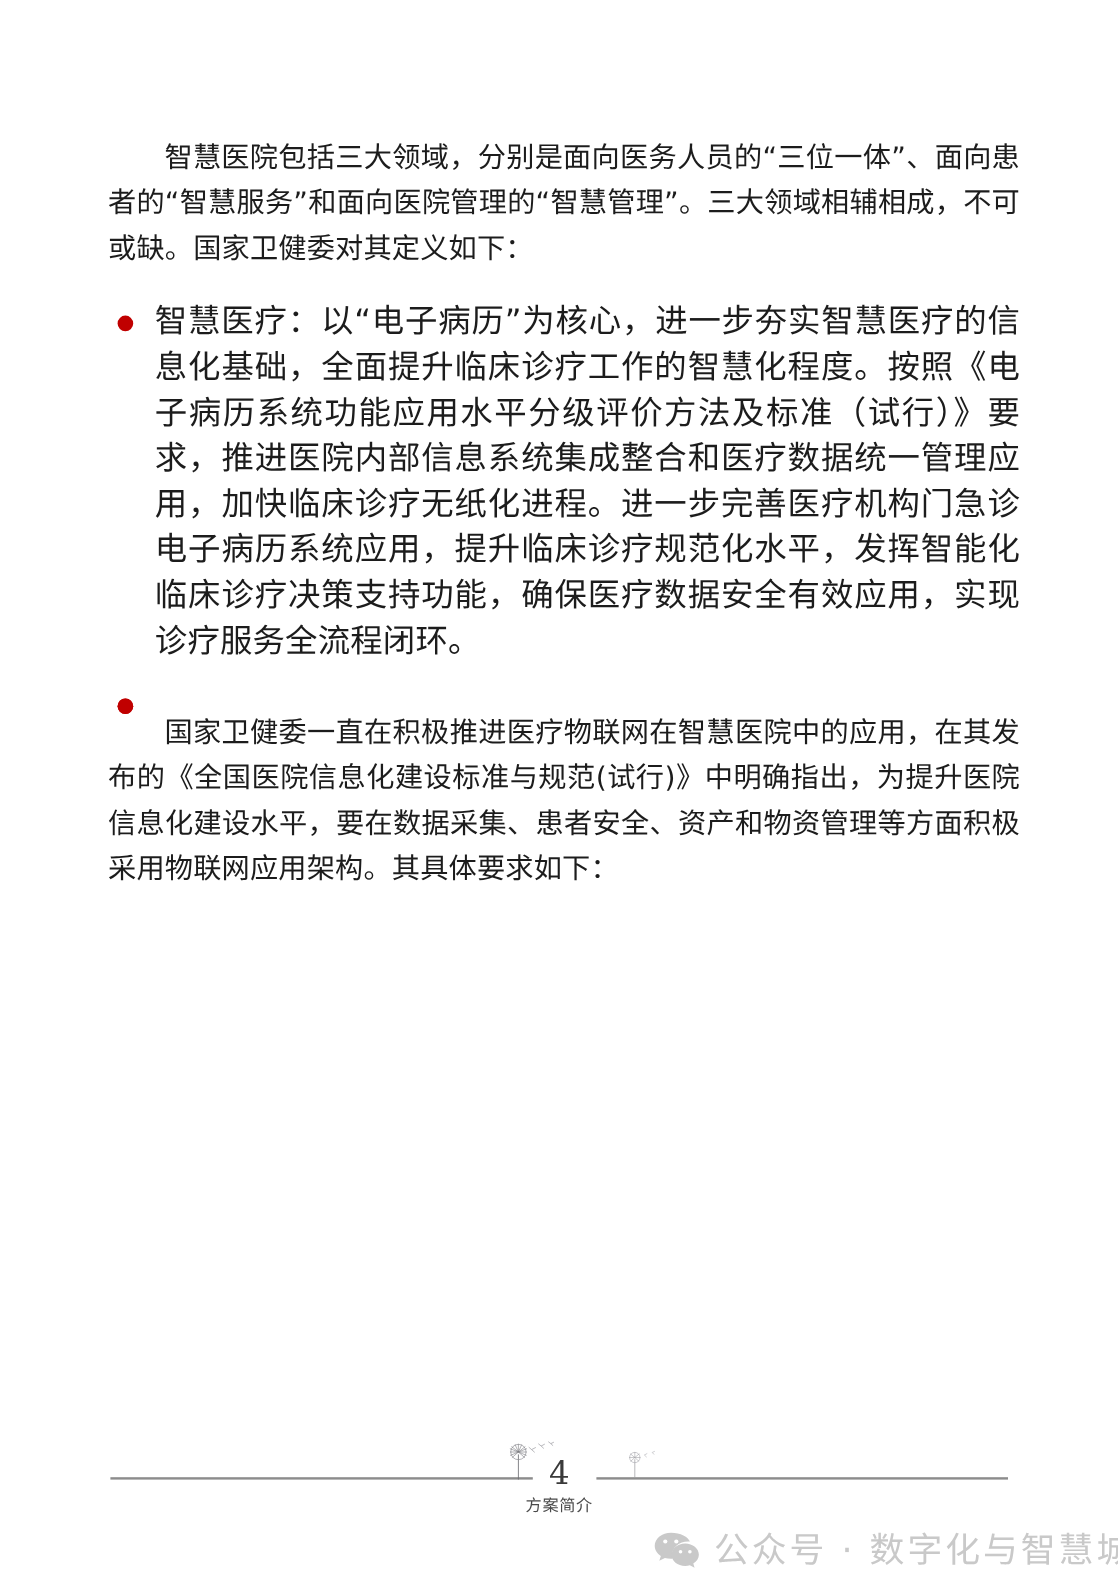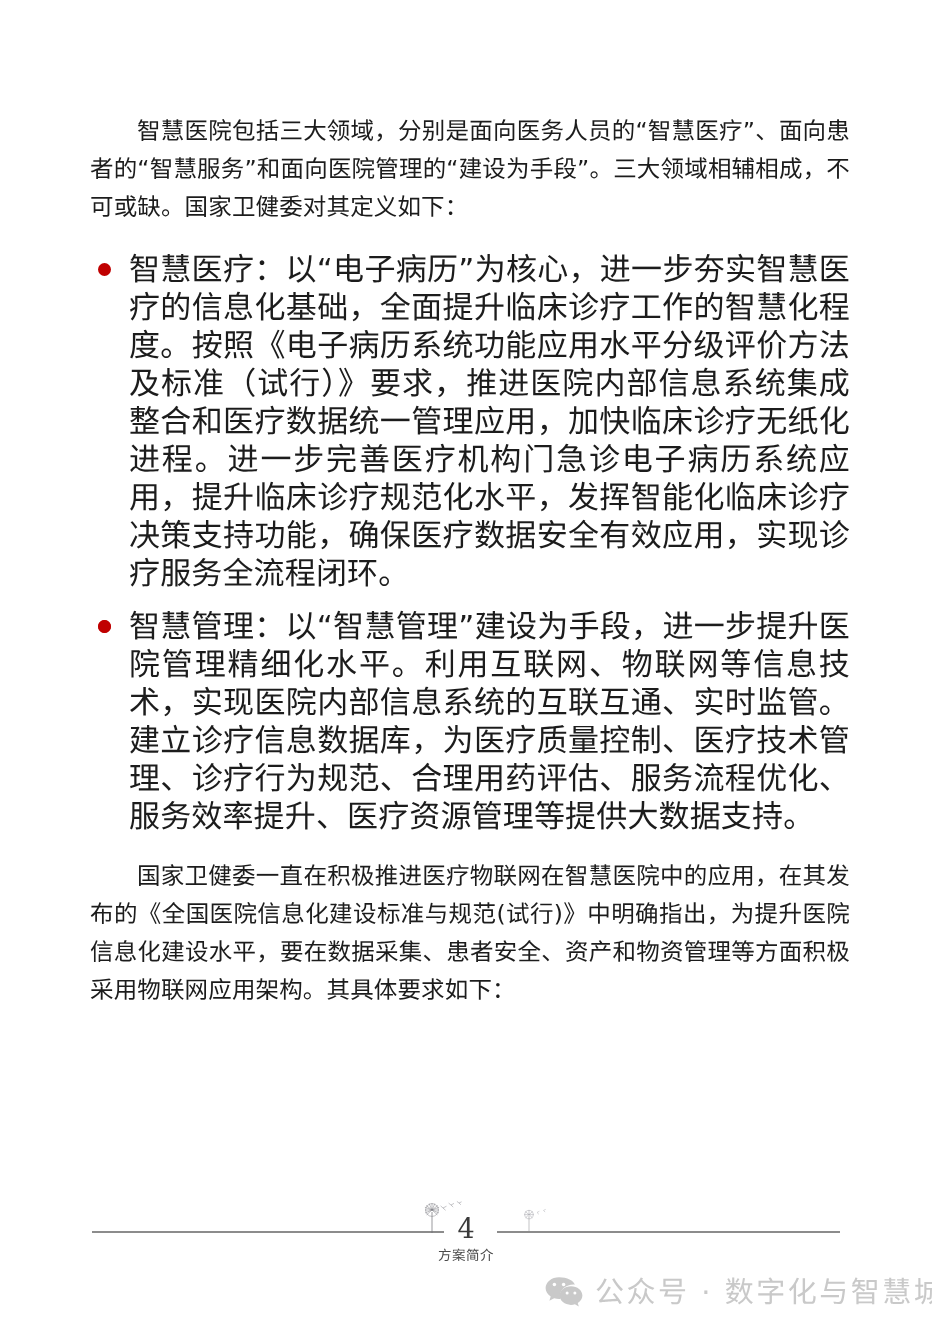--- a/index.html
+++ b/index.html
@@ -50,21 +50,21 @@
 
   
   .bullets {
     list-style: none;
     margin: 0;
     padding: 0;
   }
   .bullet-item {
     position: relative;
     padding-left: 39px;
-    font-size: 31px;
+    font-size: 27px;
     line-height: 38px;
     text-align: justify;
     text-justify: inter-ideograph;
     letter-spacing: 0.15px;
     color: #1c1c1c;
     margin-bottom: 15px;
   }
   .bullet-item:last-child {
     margin-bottom: 0;
   }
@@ -147,35 +147,34 @@
   .wm-icon { display: block; }
 </style>
 </head>
 <body>
 
 <div class="page">
 
   <div class="content">
 
 
-    <p class="para indent">智慧医院包括三大领域，分别是面向医务人员的“智慧医疗”、面向患者的“智慧服务”和面向医院管理的“建设为手段”。三大领域相辅相成，不可或缺。国家卫健委对其定义如下：</p>
+    <p class="para indent">智慧医院包括三大领域，分别是面向医务人员的“三位一体”、面向患者的“智慧服务”和面向医院管理的“智慧管理”。三大领域相辅相成，不可或缺。国家卫健委对其定义如下：</p>
 
     <div class="block-gap-sm"></div>
 
     <ul class="bullets">
       <li class="bullet-item">
         <span class="bullet-dot"></span>
         <span>智慧医疗：以“电子病历”为核心，进一步夯实智慧医疗的信息化基础，全面提升临床诊疗工作的智慧化程度。按照《电子病历系统功能应用水平分级评价方法及标准（试行）》要求，推进医院内部信息系统集成整合和医疗数据统一管理应用，加快临床诊疗无纸化进程。进一步完善医疗机构门急诊电子病历系统应用，提升临床诊疗规范化水平，发挥智能化临床诊疗决策支持功能，确保医疗数据安全有效应用，实现诊疗服务全流程闭环。</span>
       </li>
       <li class="bullet-item">
         <span class="bullet-dot"></span>
       </li>
       <li class="bullet-item">
         <span class="bullet-dot"></span>
-        <span>智慧管理：以“智慧管理”建设为手段，进一步提升医院管理精细化水平。利用互联网、物联网等信息技术，实现医院内部信息系统的互联互通、实时监管。建立诊疗信息数据库，为医疗质量控制、医疗技术管理、诊疗行为规范、合理用药评估、服务流程优化、服务效率提升、医疗资源管理等提供大数据支持。</span>
       </li>
     </ul>
 
     <div class="block-gap-lg"></div>
 
 
     <p class="para indent tight">国家卫健委一直在积极推进医疗物联网在智慧医院中的应用，在其发布的《全国医院信息化建设标准与规范(试行)》中明确指出，为提升医院信息化建设水平，要在数据采集、患者安全、资产和物资管理等方面积极采用物联网应用架构。其具体要求如下：</p>
 
   </div>
 

